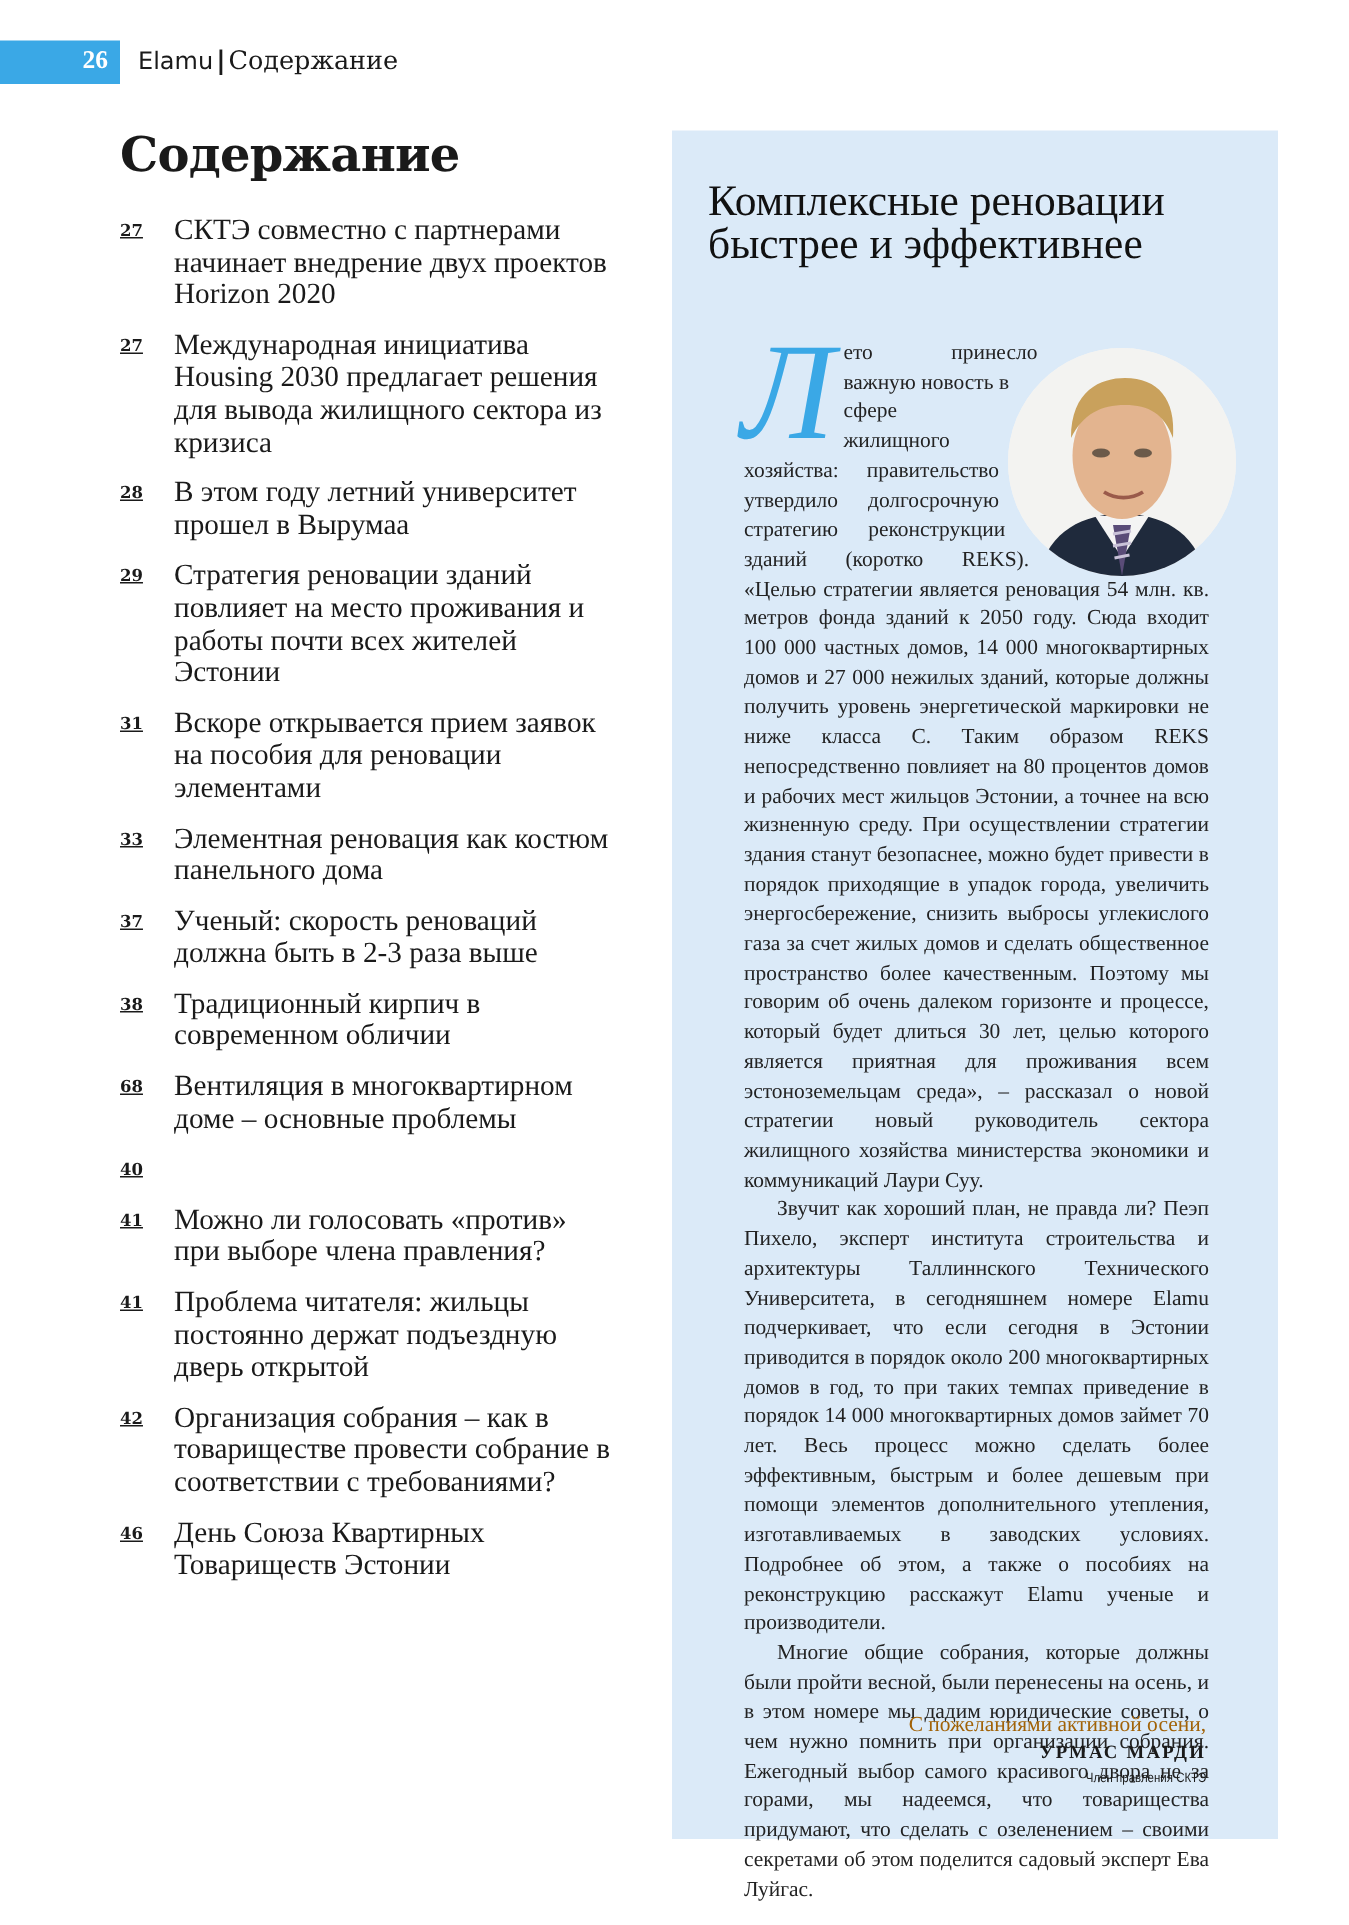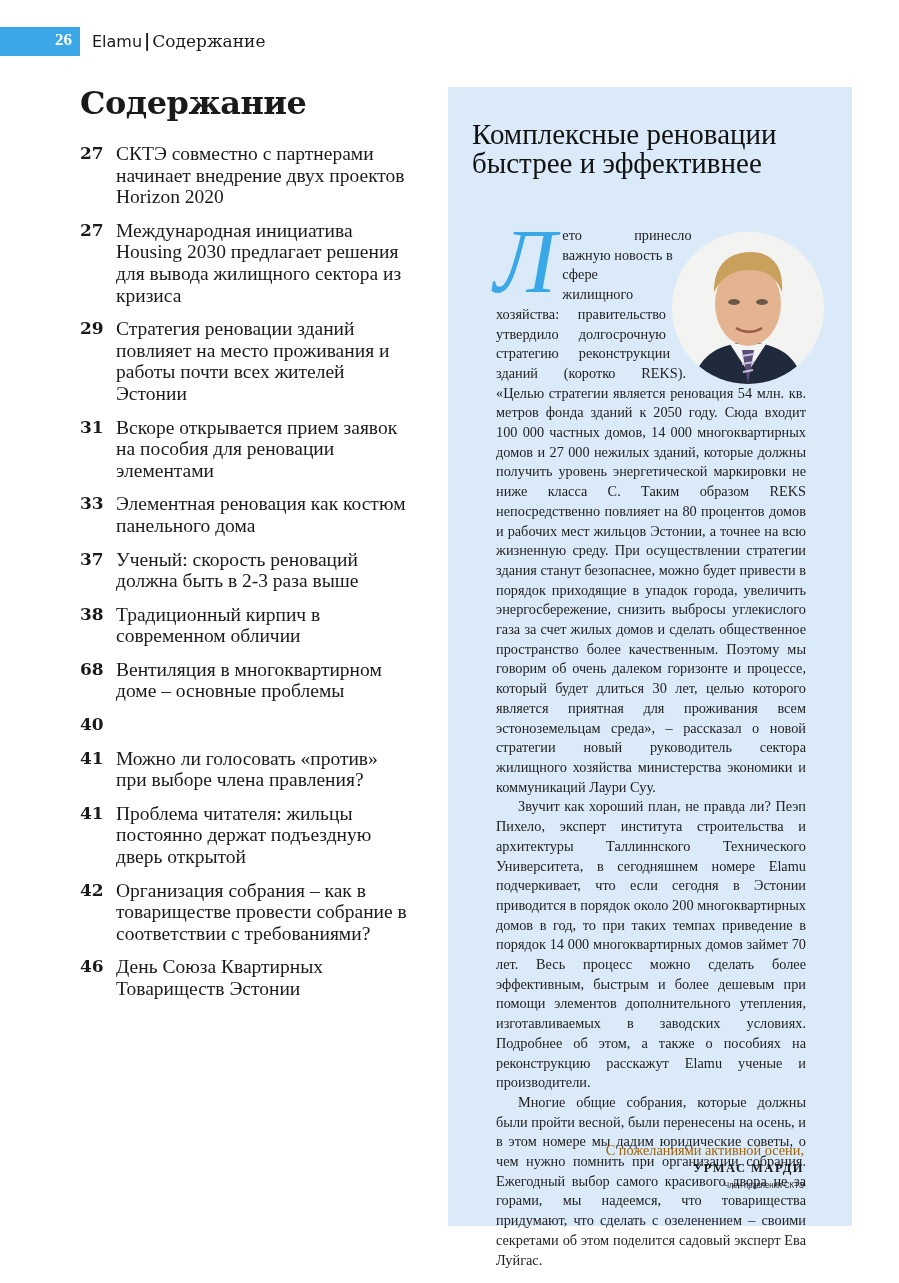--- a/index.html
+++ b/index.html
@@ -12,21 +12,21 @@
              font-family: Liberation Serif, serif; font-weight: bold; font-size: 17px; color: #fff; }
   .running { position: absolute; left: 92px; top: 31px; font-size: 17px; }
   .running .brand { font-family: "DejaVu Sans", sans-serif; font-weight: normal; font-size: 16px; }
   .running .sep { font-family: "DejaVu Sans", sans-serif; font-weight: bold; margin: 0 2px; }
 
   .toc-title { position: absolute; left: 80px; top: 84px; font-size: 32px; font-weight: bold;
                letter-spacing: -0.5px; margin: 0; }
 
   .toc { position: absolute; left: 80px; top: 143px; width: 330px; }
   .toc-item { display: flex; margin-bottom: 12px; }
-  .toc-num { width: 36px; flex: none; font-weight: bold; font-size: 17px; line-height: 21.6px; }
+  .toc-num { width: 36px; flex: none; font-weight: bold; font-size: 11px; line-height: 21.6px; text-decoration: underline; }
   .toc-text { font-family: "Liberation Serif", serif; font-size: 19.5px; line-height: 21.6px; }
 
   .panel { position: absolute; left: 448px; top: 87px; width: 404px; height: 1139px;
            background: #dbeaf8; }
   .art-title { position: absolute; left: 472px; top: 120px; width: 320px; margin: 0;
                font-family: "Liberation Serif", serif; font-weight: normal; font-size: 29px;
                line-height: 29px; color: #111; }
 
   .art-body { position: absolute; left: 496px; top: 226px; width: 310px;
               font-family: "Liberation Serif", serif; font-size: 14.3px; line-height: 19.7px;
@@ -58,20 +58,24 @@
 <h1 class="toc-title">Содержание</h1>
 
 <div class="toc" id="toc">
     <div class="toc-item">
       <span class="toc-num">27</span>
       <span class="toc-text">СКТЭ совместно с партнерами начинает внедрение двух проектов Horizon 2020</span>
     </div>
     <div class="toc-item">
       <span class="toc-num">27</span>
       <span class="toc-text">Международная инициатива Housing 2030 предлагает решения для вывода жилищного сектора из кризиса</span>
+    </div>
+    <div class="toc-item">
+      <span class="toc-num">28</span>
+      <span class="toc-text">В этом году летний университет прошел в Вырумаа</span>
     </div>
     <div class="toc-item">
       <span class="toc-num">29</span>
       <span class="toc-text">Стратегия реновации зданий повлияет на место проживания и работы почти всех жителей Эстонии</span>
     </div>
     <div class="toc-item">
       <span class="toc-num">31</span>
       <span class="toc-text">Вскоре открывается прием заявок на пособия для реновации элементами</span>
     </div>
     <div class="toc-item">

